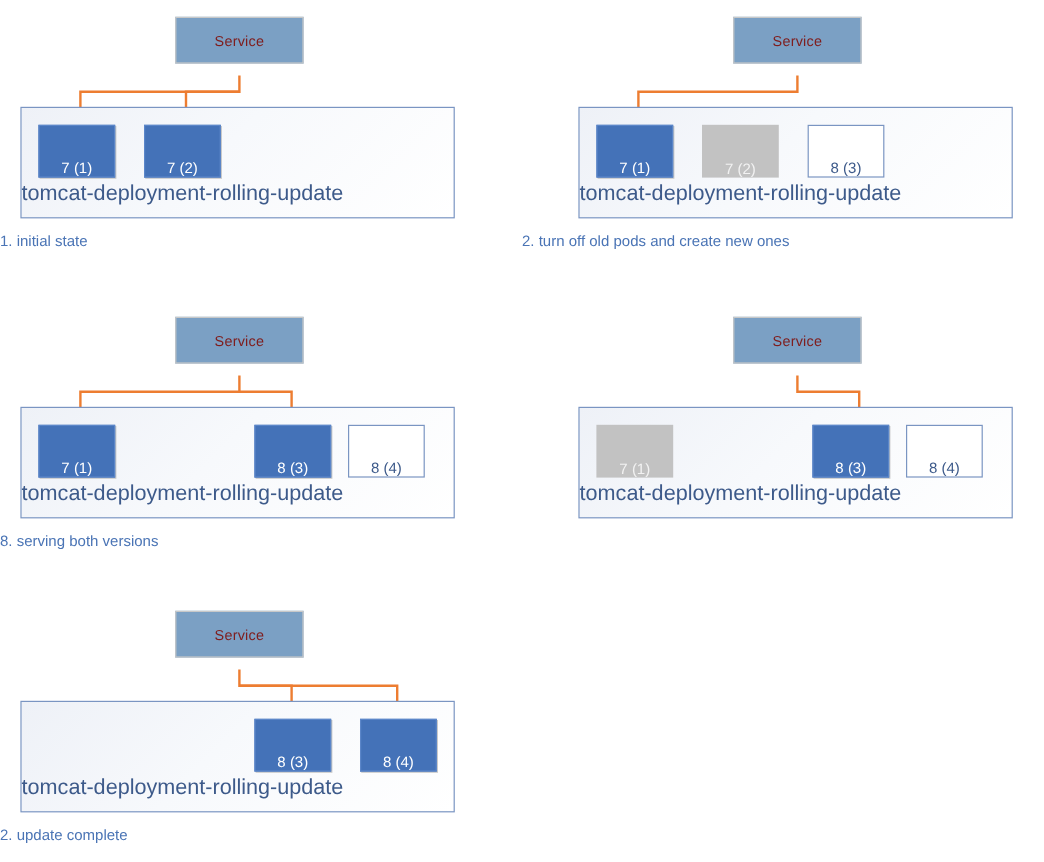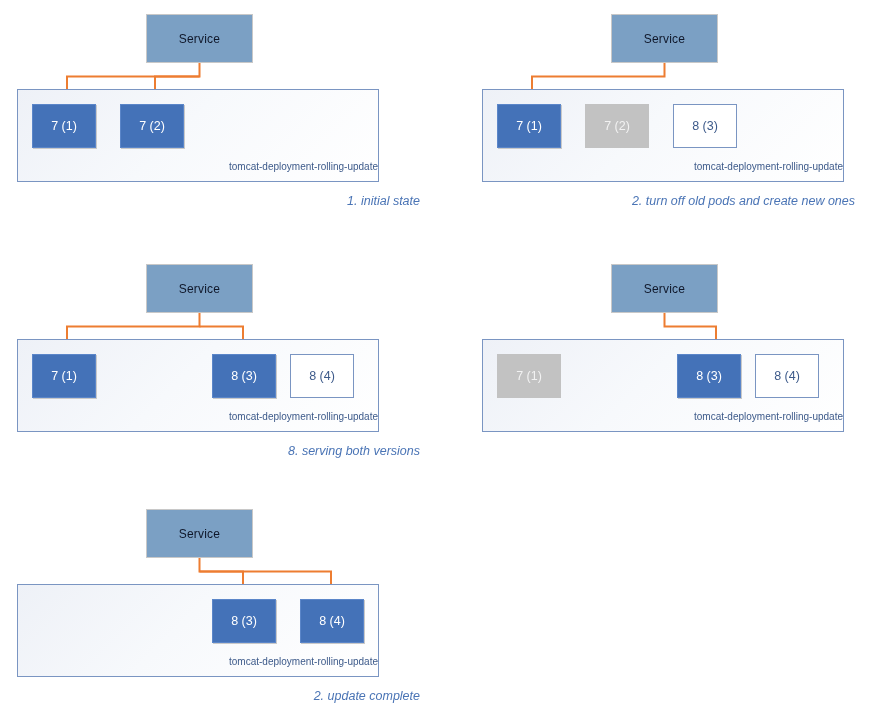--- a/index.html
+++ b/index.html
@@ -18,60 +18,60 @@
   .panel {
     position: absolute;
     width: 420px;
     height: 230px;
   }
 
   
   .service-box {
     position: absolute;
     width: 107px;
-    height: 49px;
+    height: 39px;
     background: #7ba0c4;
     border: 1px solid #c8c8c8;
     box-sizing: border-box;
     display: flex;
     align-items: center;
     justify-content: center;
-    color: #0f172a;
+    color: #7f1d1d;
     font-size: 12px;
     letter-spacing: 0.2px;
   }
 
   
   .deployment {
     position: absolute;
     left: 17px;
     width: 362px;
     height: 93px;
     border: 1px solid #7a95c2;
     box-sizing: border-box;
     background: linear-gradient(135deg, #eef1f7 0%, #f7f9fc 45%, #ffffff 100%);
   }
   .deployment-label {
     position: absolute;
     left: 0;
     right: 0;
     bottom: 9px;
-    text-align: right;
-    font-size: 10px;
+    text-align: left;
+    font-size: 18px;
     color: #3d5a8a;
   }
 
   
   .pod {
     position: absolute;
     width: 64px;
     height: 44px;
     box-sizing: border-box;
     display: flex;
-    align-items: center;
+    align-items: flex-end;
     justify-content: center;
     font-size: 12.5px;
   }
   .pod.blue {
     background: #4472b8;
     border: 1px solid #5b86c9;
     box-shadow: 1px 1px 0 0 #c9c9c9;
     color: #ffffff;
   }
   .pod.gray {
@@ -102,24 +102,23 @@
   }
   .connectors polygon {
     fill: #ed7d31;
   }
 
   
   .caption {
     position: absolute;
     left: 0;
     width: 420px;
-    text-align: right;
+    text-align: left;
     font-size: 12.5px;
     color: #4a74b5;
-    font-style: italic;
   }
 </style>
 </head>
 <body>
 
 <div class="panel" style="left:0px; top:0px;">
   <div class="service-box" style="left:146px; top:14px;">
     <span>Service</span>
   </div>
   <svg class="connectors" viewBox="0 0 420 230">

